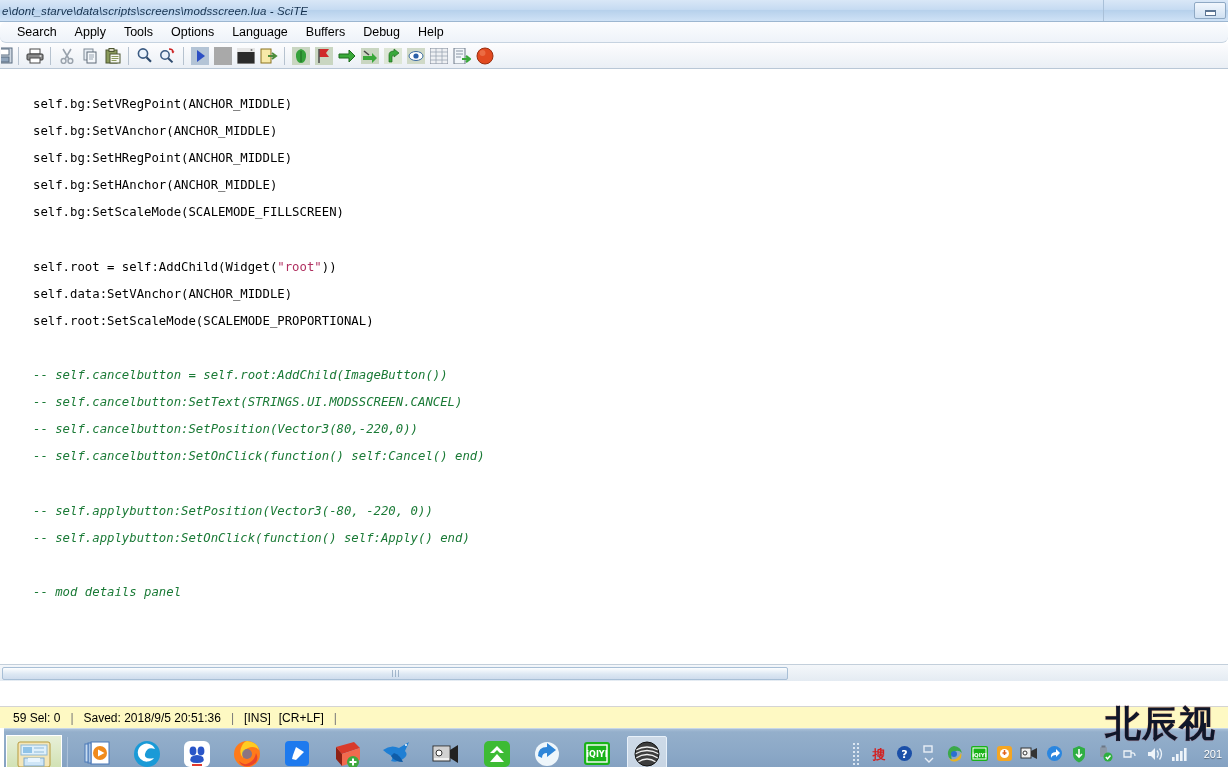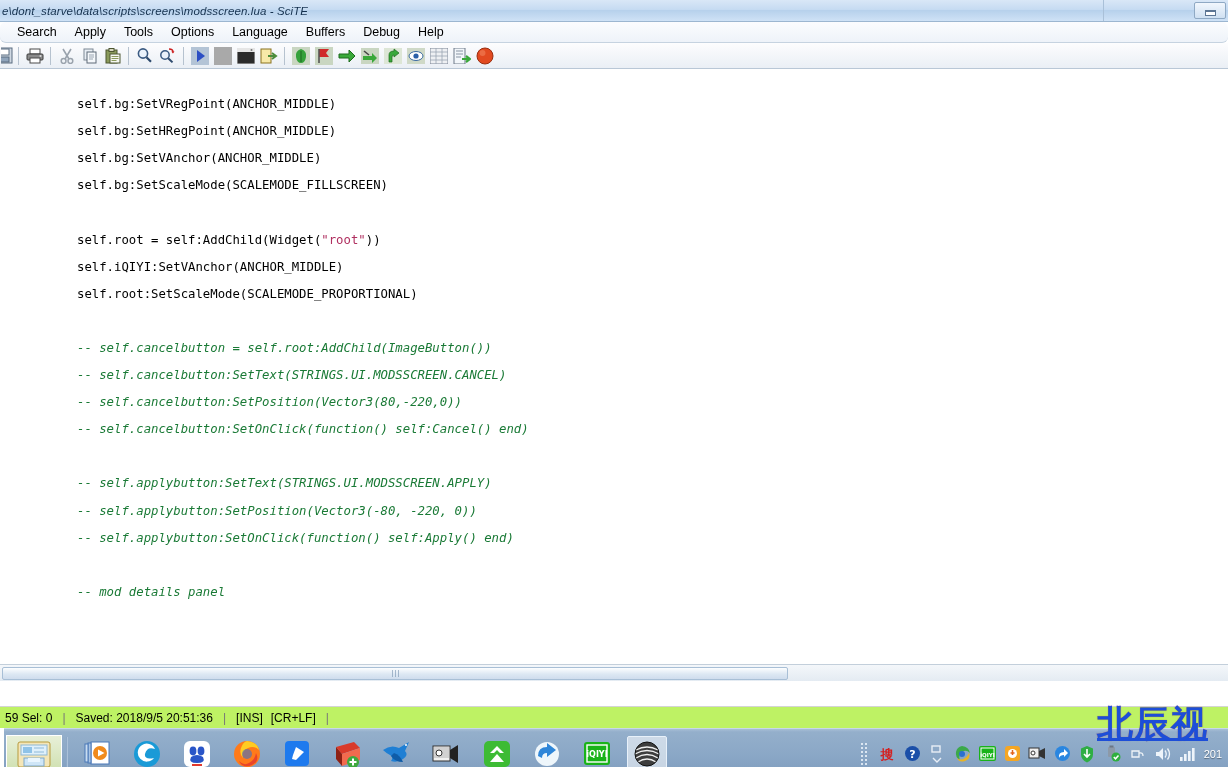--- a/index.html
+++ b/index.html
@@ -102,21 +102,21 @@
   }
   .code {
     position: absolute;
     left: 0; top: 2px; right: 0;
     font-family: "DejaVu Sans Mono", monospace;
     font-size: 12.3px;
     line-height: 13.55px;
     white-space: pre;
     color: #000;
   }
-  .ln { padding-left: 33px; height: 13.55px; margin-left: 44px; }
+  .ln { padding-left: 33px; height: 13.55px; }
   .cm  { color: #1a7a36; font-style: italic; }          
   .str { color: #b03060; }
 
   
   .hscroll {
     position: absolute;
     left: 0; right: 0; bottom: 0;
     height: 17px;
     background: linear-gradient(to bottom, #f4f7fa, #e4ebf2);
     border-top: 1px solid #c3cfdb;
@@ -133,25 +133,25 @@
   .hgrip { width: 7px; height: 7px; opacity: .55;
     background:
       linear-gradient(to right,#6d8aa8 1px, transparent 1px) 0 0/3px 7px repeat-x;
   }
 
   
   .statusbar {
     position: absolute;
     top: 706px; left: 0; right: 0;
     height: 22px;
-    background: #bef264;
+    background: #fef9c3;
     border-top: 1px solid #d4d4d4;
     display: flex; align-items: center;
     font-size: 12px; color: #000;
-    padding-left: 1px;
+    padding-left: 9px;
     white-space: nowrap;
   }
   .st-seg { padding: 0 4px; }
   .st-bar { color: #777; padding: 0 6px; }
 
   
   .taskbar {
     position: absolute;
     top: 728px; left: 4px; right: 0; height: 50px;
     background: linear-gradient(to bottom, #a7bed6 0%, #94afcb 6%, #8aa7c6 55%, #7e9cbd 100%);
@@ -194,37 +194,36 @@
     opacity: .85;
   }
   .tray-icon {
     width: 21px; height: 22px;
     display: flex; align-items: center; justify-content: center;
     margin: 0 2px;
   }
   .tray-clock {
     color: #fff; font-size: 11px;
     line-height: 12px; text-align: center;
-    margin-left: 4px; margin-right: 2px;
+    margin-left: 12px; margin-right: 2px;
     text-shadow: 0 1px 1px rgba(0,0,0,.4);
   }
 
   .watermark {
     position: absolute;
-    right: 20px; top: 700px;
+    right: 12px; top: 700px;
     font-family: "DejaVu Sans", sans-serif;
     font-size: 36px;
     font-weight: bold;
-    color: #1d4ed8;
+    color: #0f172a;
     letter-spacing: 1px;
     pointer-events: none;
     white-space: nowrap;
     text-shadow: 0 0 1px rgba(180,0,0,.5);
     z-index: 40;
-    text-decoration: underline;
   }
 </style>
 </head>
 <body>
 
 <div class="titlebar">
   <span class="title-text">e\dont_starve\data\scripts\screens\modsscreen.lua - SciTE</span>
   <div class="tb-sep"></div>
   <div class="win-btns">
     <div class="win-btn">
@@ -410,34 +409,34 @@
   </div>
 
 </div>
 
 <div class="editor-wrap">
   <div class="margin-col"></div>
 
   <div class="code">
 
 <div class="ln">self.bg:SetVRegPoint(ANCHOR_MIDDLE)</div>
+<div class="ln">self.bg:SetVAnchor(ANCHOR_MIDDLE)</div>
 <div class="ln">self.bg:SetHRegPoint(ANCHOR_MIDDLE)</div>
-<div class="ln">self.bg:SetVAnchor(ANCHOR_MIDDLE)</div>
+<div class="ln">self.bg:SetHAnchor(ANCHOR_MIDDLE)</div>
 <div class="ln">self.bg:SetScaleMode(SCALEMODE_FILLSCREEN)</div>
 <div class="ln"> </div>
 <div class="ln">self.root = self:AddChild(Widget(<span class="str">"root"</span>))</div>
-<div class="ln">self.iQIYI:SetVAnchor(ANCHOR_MIDDLE)</div>
+<div class="ln">self.data:SetVAnchor(ANCHOR_MIDDLE)</div>
 <div class="ln">self.root:SetScaleMode(SCALEMODE_PROPORTIONAL)</div>
 <div class="ln"> </div>
 <div class="ln cm">-- self.cancelbutton = self.root:AddChild(ImageButton())</div>
 <div class="ln cm">-- self.cancelbutton:SetText(STRINGS.UI.MODSSCREEN.CANCEL)</div>
 <div class="ln cm">-- self.cancelbutton:SetPosition(Vector3(80,-220,0))</div>
 <div class="ln cm">-- self.cancelbutton:SetOnClick(function() self:Cancel() end)</div>
 <div class="ln"> </div>
-<div class="ln cm">-- self.applybutton:SetText(STRINGS.UI.MODSSCREEN.APPLY)</div>
 <div class="ln cm">-- self.applybutton:SetPosition(Vector3(-80, -220, 0))</div>
 <div class="ln cm">-- self.applybutton:SetOnClick(function() self:Apply() end)</div>
 <div class="ln"> </div>
 <div class="ln cm">-- mod details panel</div>
 
 
 
 
 
 

